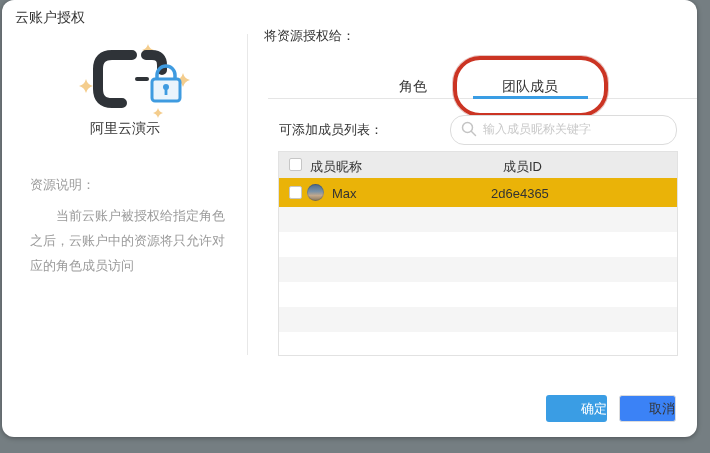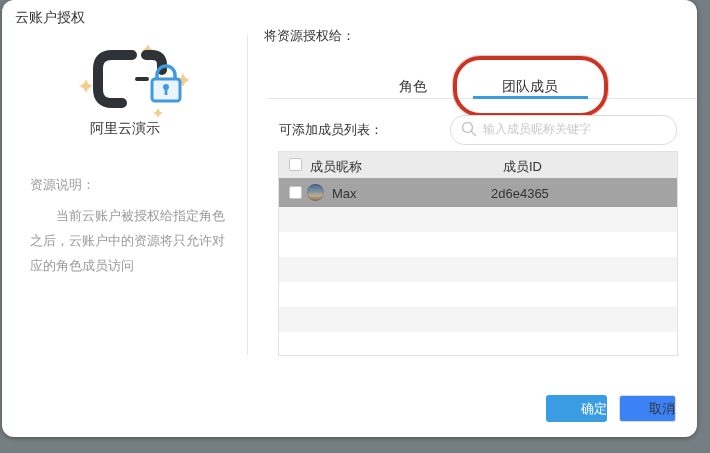--- a/index.html
+++ b/index.html
@@ -69,21 +69,21 @@
     font-family:"Liberation Sans","DejaVu Sans",sans-serif;
   }
   .search-box input::placeholder{color:#c9c9c9;}
   
   .member-table{
     position:absolute;left:276px;top:151px;width:400px;height:205px;
     border:1px solid #e2e2e2;box-sizing:border-box;background:#fff;overflow:hidden;
   }
   .trow{position:relative;width:100%;}
   .thead{height:26px;background:#ebebeb;text-decoration:underline;}
-  .trow-data{height:29px;background:#a3a3a3;}
+  .trow-data{height:29px;background:#eab308;}
   .trow.empty{height:25px;background:#fff;}
   .trow.empty.alt{background:#f5f5f5;}
   .cbx{
     position:absolute;left:10px;width:13px;height:13px;background:#fff;
     border:1px solid #c6c6c6;border-radius:2px;box-sizing:border-box;cursor:pointer;
   }
   .thead .cbx{top:6px;}
   .trow-data .cbx{top:8px;}
   .th-name{position:absolute;left:31px;top:6px;font-size:13px;color:#333;}
   .th-id{position:absolute;left:212px;top:6px;font-size:13px;color:#333;margin-left:12px;}

